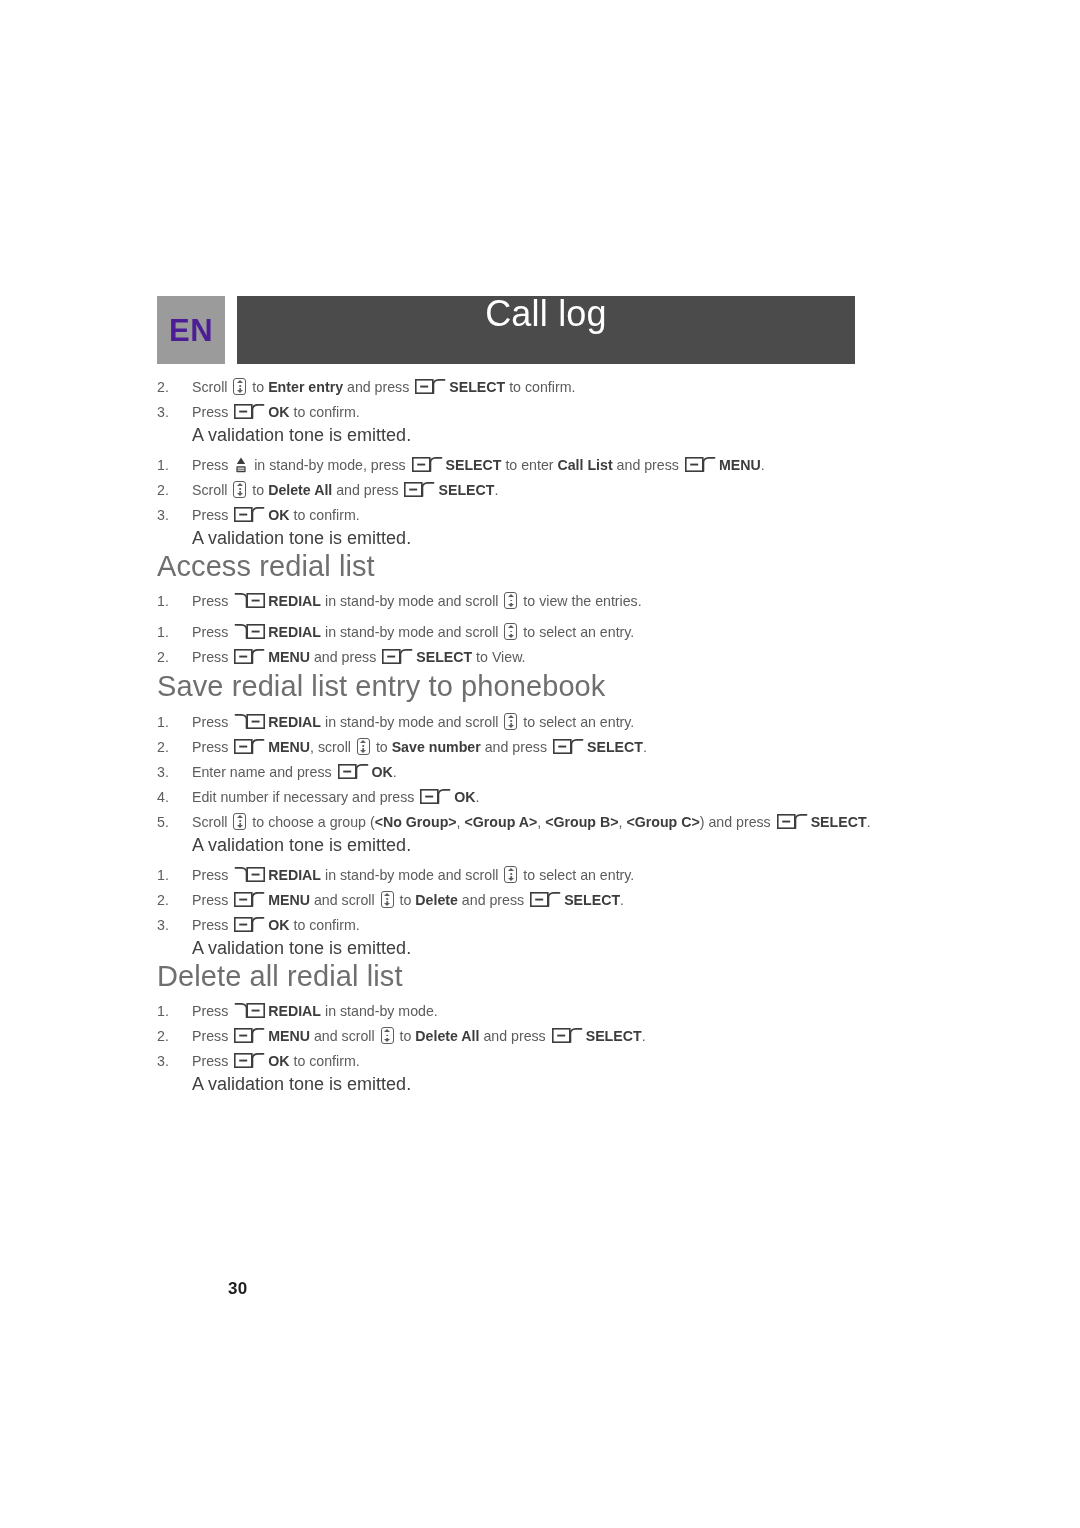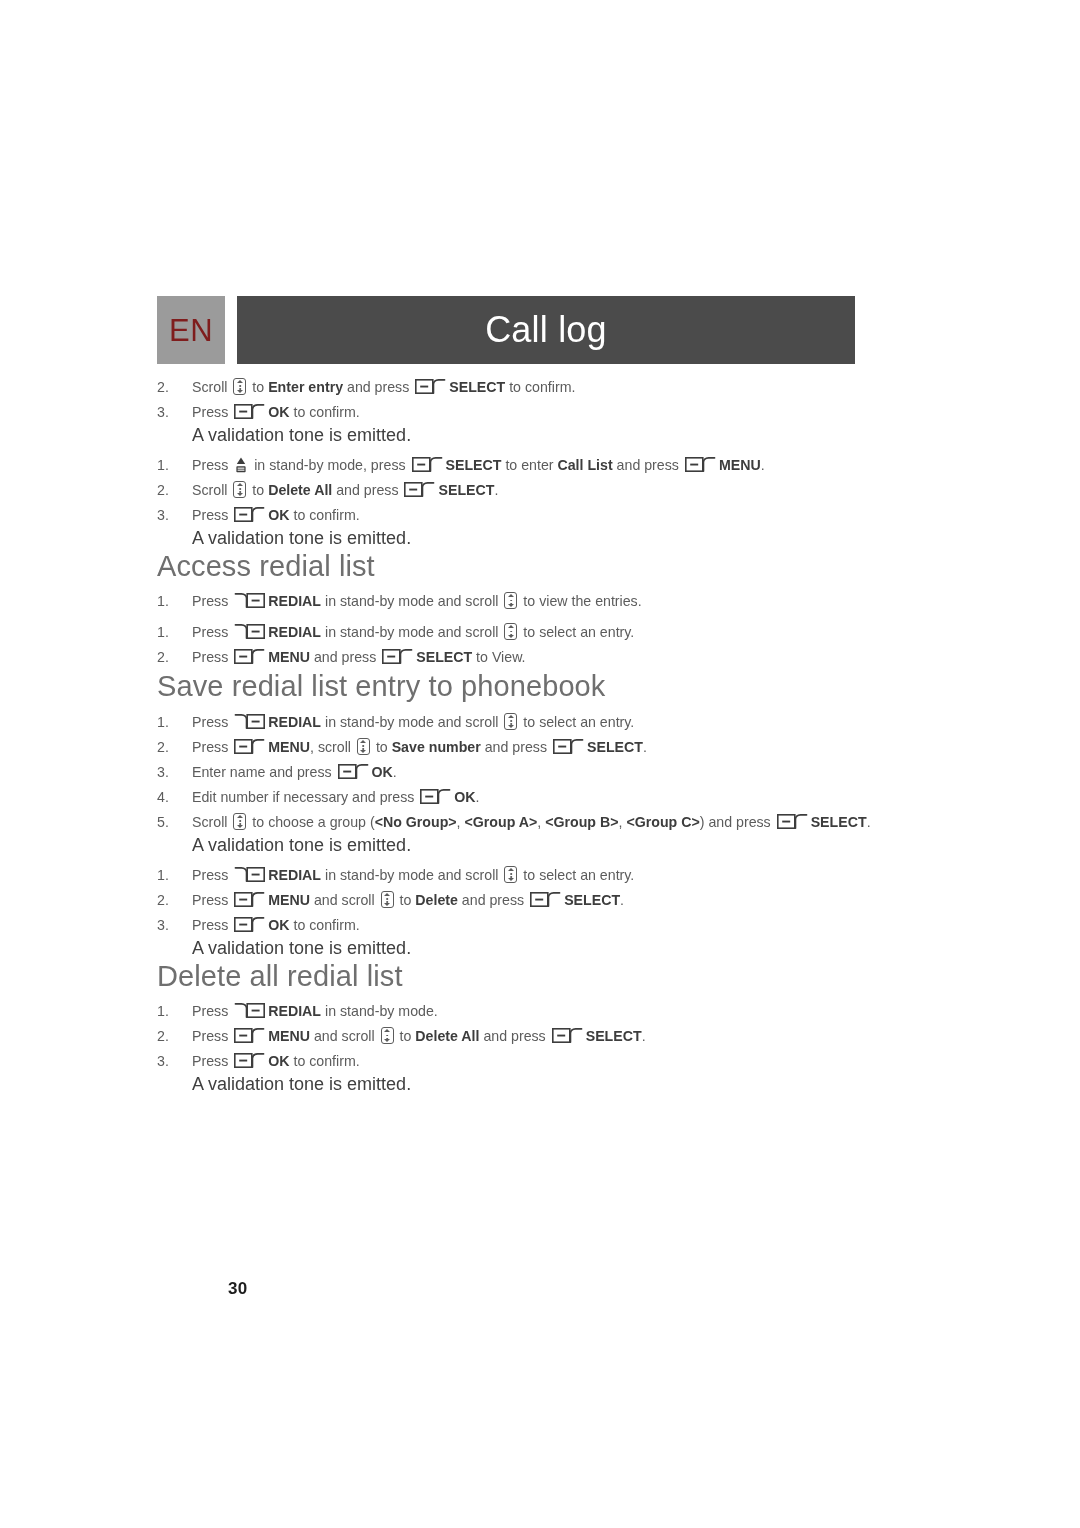--- a/index.html
+++ b/index.html
@@ -35,33 +35,32 @@
   }
   .lang-box {
     width: 68px;
     background: #9b9b9b;
     display: flex;
     align-items: center;
     justify-content: center;
     flex: 0 0 auto;
   }
   .lang-box span {
-    color: #7f1d1d;
+    color: #4c1d95;
     font-size: 31px;
-    font-weight: 400;
+    font-weight: 700;
     letter-spacing: 0.5px;
     line-height: 1;
     font-family: "Liberation Sans", sans-serif;
   }
   .title-bar {
     flex: 1 1 auto;
     margin-left: 12px;
     background: #4b4b4b;
     display: flex;
-    align-items: center;
     justify-content: center;
   }
   .title-bar span {
     color: #ffffff;
     font-size: 36px;
     font-weight: 300;
     letter-spacing: 0.2px;
     line-height: 1;
   }
 

